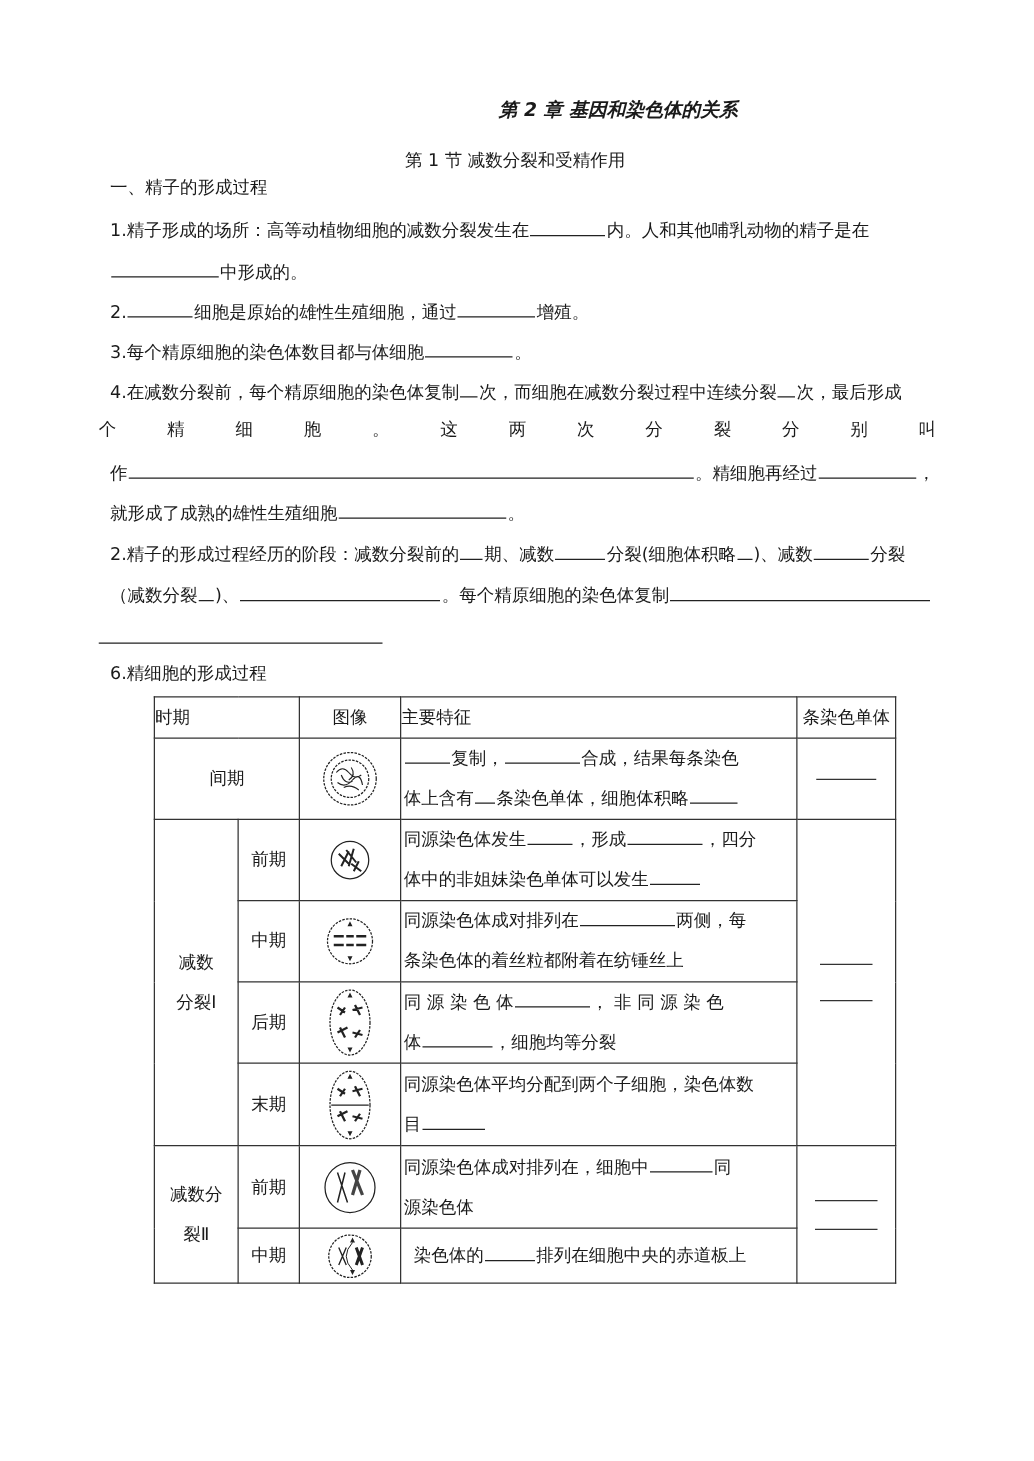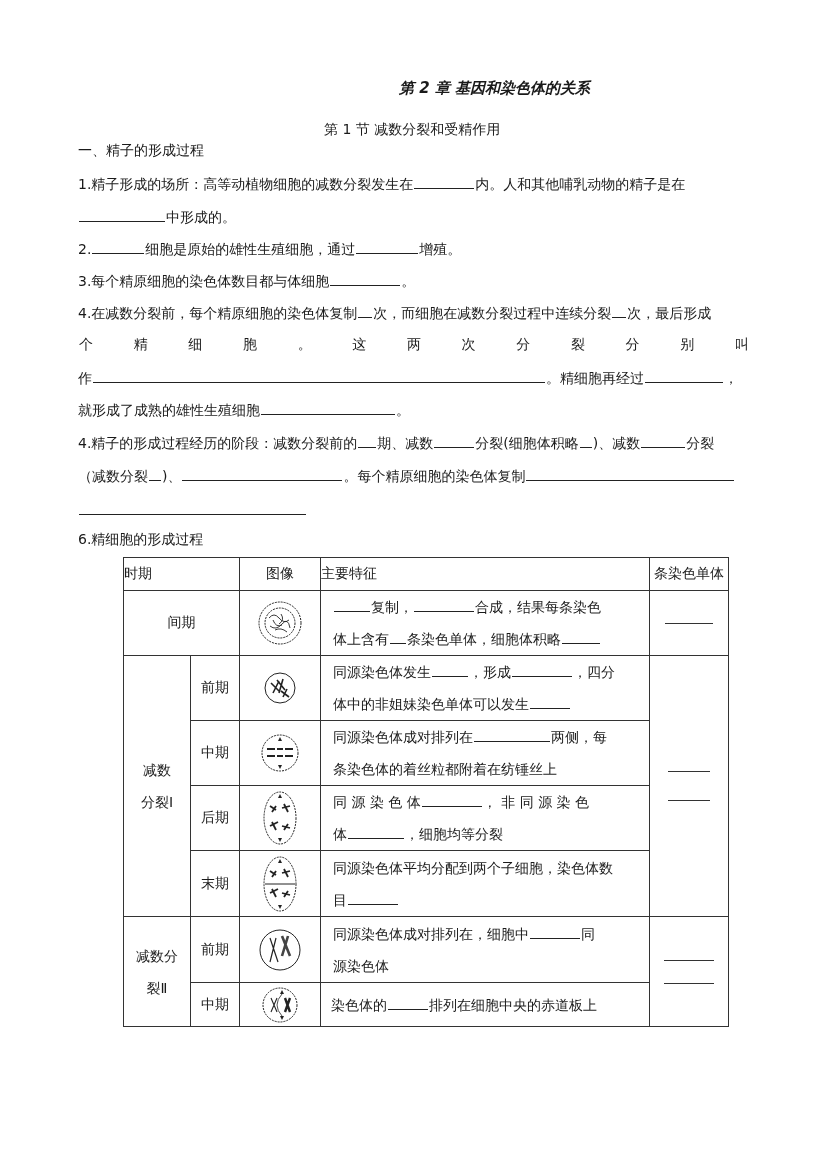--- a/index.html
+++ b/index.html
@@ -1,31 +1,31 @@
 <!DOCTYPE html>
 <html><head>
 <meta charset="utf-8">
 <style>
   html, body { margin:0; padding:0; background:#ffffff; }
   body { width:827px; height:1169px; position:relative; overflow:hidden;
     font-family:"DejaVu Sans", sans-serif; color:#1a1a1a; font-size:14px; }
   .abs { position:absolute; white-space:nowrap; line-height:1; }
   .title { left:399px; top:81px; font-size:15px; font-weight:bold;font-style:italic; }
   .subtitle { left:324px; top:122px; font-size:14px; }
-  .line { left:78px; font-size:14px; }
+  .line { left:88px; font-size:14px; }
   .blank { display:inline-block; border-bottom:1px solid #222; height:12px; vertical-align:baseline; margin:0 1px; }
   .spread { left:79px; width:670px; display:flex; justify-content:space-between; }
   .fullblank { border-bottom:1px solid #222; height:1px; }
 
   table.t { position:absolute; left:123px; top:557px; border-collapse:collapse; font-size:14px; }
   table.t td { border:1px solid #333; padding:0; vertical-align:middle; }
   .c-period1 { width:66px; text-align:center; }
   .c-period2 { width:48px; text-align:center; }
   .c-img { width:80px; text-align:center; }
-  .c-feat { width:304px; padding:0 12px !important; line-height:32px;margin-top:29px; }
+  .c-feat { width:304px; padding:0 2px !important; line-height:32px;margin-top:29px; }
   .c-name { width:78px; text-align:center; }
   .hdr td { height:32px; }
   .nameblank { display:block; width:48px; margin:14px auto; border-bottom:1px solid #333; }
   svg { display:block; margin:0 auto; }
 </style>
 </head>
 <body>
 
 <div class="abs title">第 2 章  基因和染色体的关系</div>
 <div class="abs subtitle">第 1 节  减数分裂和受精作用</div>
@@ -66,21 +66,21 @@
   <span>叫</span>
 </div>
 <div class="abs line" style="top:370px">
   <span>作</span><span class="blank" style="width:452px"></span><span>。精细胞再经过</span><span class="blank" style="width:78px"></span><span>，</span>
 </div>
 <div class="abs line" style="top:402px">
   <span>就形成了成熟的雄性生殖细胞</span><span class="blank" style="width:134px"></span><span>。</span>
 </div>
 
 <div class="abs line" style="top:435px">
-  <span>4.精子的形成过程经历的阶段：减数分裂前的</span><span class="blank" style="width:18px"></span><span>期、减数</span><span class="blank" style="width:40px"></span><span>分裂(细胞体积略</span><span class="blank" style="width:12px"></span><span>)、减数</span><span class="blank" style="width:44px"></span><span>分裂</span>
+  <span>2.精子的形成过程经历的阶段：减数分裂前的</span><span class="blank" style="width:18px"></span><span>期、减数</span><span class="blank" style="width:40px"></span><span>分裂(细胞体积略</span><span class="blank" style="width:12px"></span><span>)、减数</span><span class="blank" style="width:44px"></span><span>分裂</span>
 </div>
 <div class="abs line" style="top:468px">
   <span>（减数分裂</span><span class="blank" style="width:12px"></span><span>)、</span><span class="blank" style="width:160px"></span><span>。每个精原细胞的染色体复制</span><span class="blank" style="width:208px"></span>
 </div>
 <div class="abs fullblank" style="left:79px; top:513px; width:227px;"></div>
 
 <div class="abs line" style="top:532px">6.精细胞的形成过程</div>
 
 <table class="t">
   <tbody>

